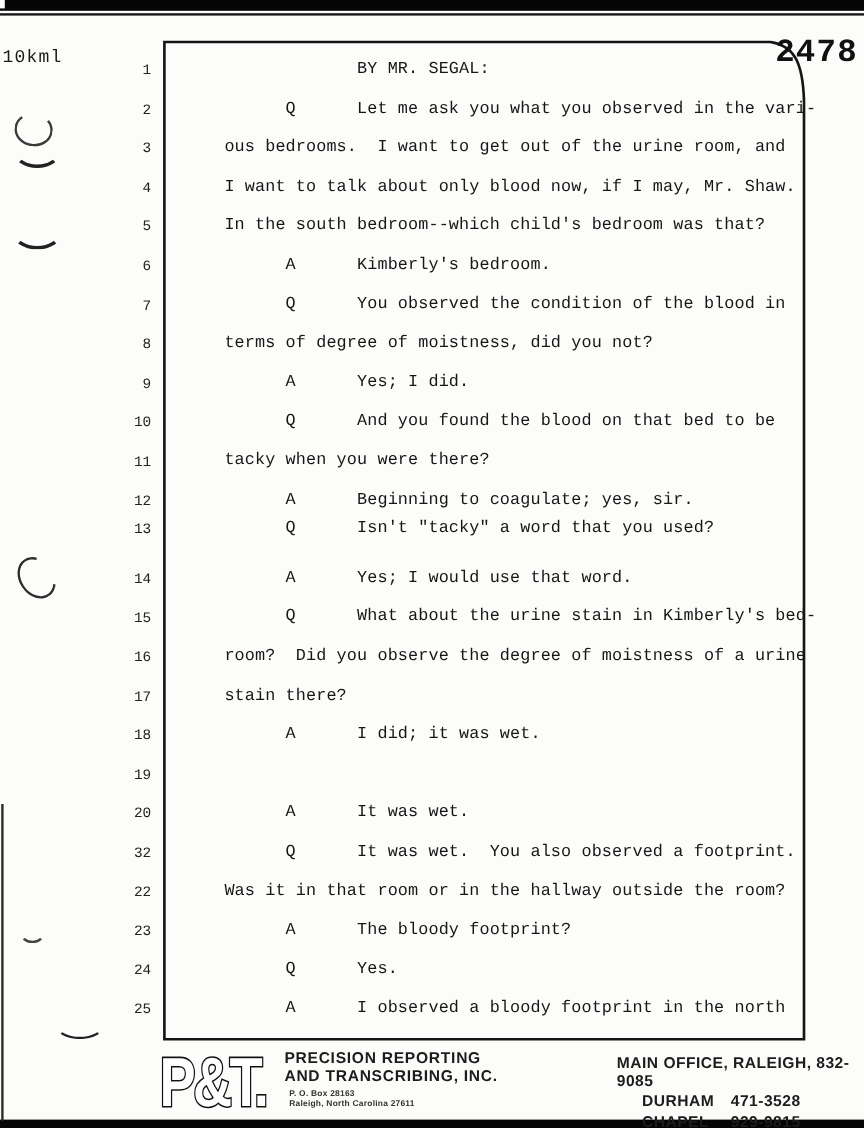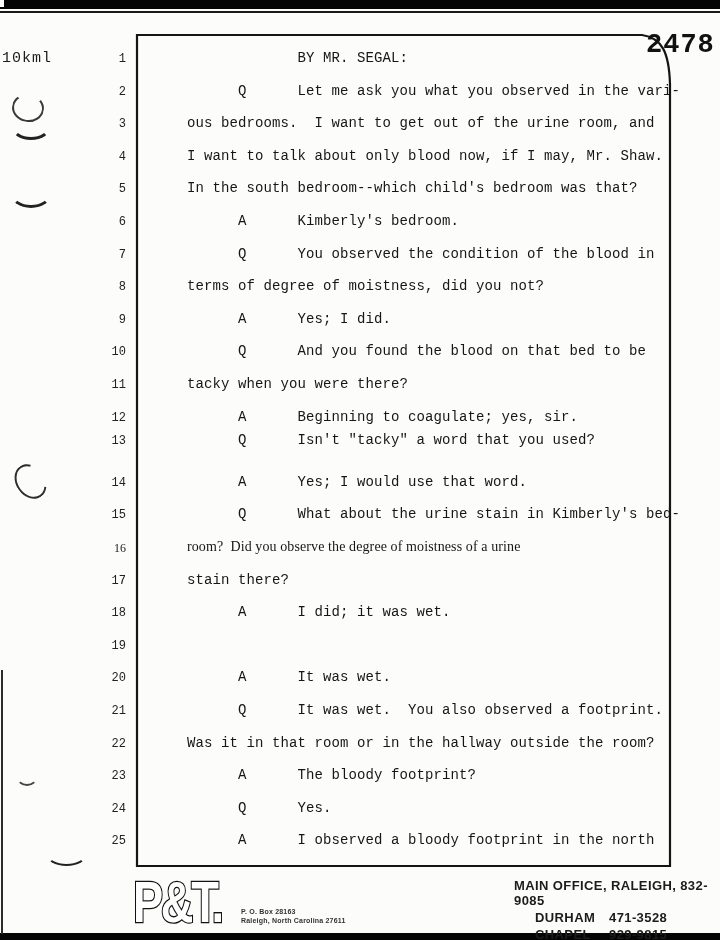--- a/index.html
+++ b/index.html
@@ -9,21 +9,21 @@
     color:#1b1b1b;
   }
   
   .bar-top{position:absolute;left:0;top:0;width:720px;height:9px;background:#050505;}
   .bar-top-notch{position:absolute;left:0;top:0;width:4px;height:7px;background:#fcfcfa;}
   .bar-top-thin{position:absolute;left:0;top:11px;width:720px;height:2px;background:#1a1a1a;}
   .bar-bottom{position:absolute;left:0;top:933px;width:720px;height:7px;background:#050505;}
   .edge-left{position:absolute;left:1px;top:670px;width:2px;height:264px;background:#2c2c2c;}
 
   
-  .margin-code{position:absolute;left:2px;top:50px;font-size:15px;letter-spacing:1px;}
+  .margin-code{position:absolute;left:2px;top:40px;font-size:15px;letter-spacing:1px;}
   .page-number{
     position:absolute;left:646px;top:30px;font-size:27px;font-weight:bold;
     letter-spacing:1px;color:#111;
   }
 
   
   .frame-svg{position:absolute;left:0;top:0;width:720px;height:940px;pointer-events:none;}
 
   
   .transcript{position:absolute;left:100px;top:0;width:585px;height:870px;}
@@ -146,41 +146,41 @@
         <span class="ltxt">      Q      Isn't "tacky" a word that you used?</span>
       </div>
       <div class="tline" style="top: 473.8px;">
         <span class="lno">14</span>
         <span class="ltxt">      A      Yes; I would use that word.</span>
       </div>
       <div class="tline" style="top: 506.4px;">
         <span class="lno">15</span>
         <span class="ltxt">      Q      What about the urine stain in Kimberly's bed-</span>
       </div>
-      <div class="tline" style="top: 539px; font-family: Liberation Serif, serif;">
+      <div class="tline" style="top: 539px;">
         <span class="lno">16</span>
         <span class="ltxt">room?  Did you observe the degree of moistness of a urine</span>
       </div>
       <div class="tline" style="top: 571.6px;">
         <span class="lno">17</span>
         <span class="ltxt">stain there?</span>
       </div>
       <div class="tline" style="top: 604.2px;">
         <span class="lno">18</span>
         <span class="ltxt">      A      I did; it was wet.</span>
       </div>
       <div class="tline" style="top: 636.8px;">
         <span class="lno">19</span>
       </div>
       <div class="tline" style="top: 669.4px;">
         <span class="lno">20</span>
         <span class="ltxt">      A      It was wet.</span>
       </div>
       <div class="tline" style="top: 702px;">
-        <span class="lno">21</span>
+        <span class="lno">32</span>
         <span class="ltxt">      Q      It was wet.  You also observed a footprint.</span>
       </div>
       <div class="tline" style="top: 734.6px;">
         <span class="lno">22</span>
         <span class="ltxt">Was it in that room or in the hallway outside the room?</span>
       </div>
       <div class="tline" style="top: 767.2px;">
         <span class="lno">23</span>
         <span class="ltxt">      A      The bloody footprint?</span>
       </div>
@@ -191,20 +191,24 @@
       <div class="tline" style="top: 832.4px;">
         <span class="lno">25</span>
         <span class="ltxt">      A      I observed a bloody footprint in the north</span>
       </div>
     </div>
 
   <div class="footer">
     <svg class="logo-svg" viewBox="0 0 102 64" xmlns="http://www.w3.org/2000/svg">
       <text x="0" y="52" font-family="Liberation Sans, sans-serif" font-weight="bold" font-size="58" fill="#ffffff" stroke="#111111" stroke-width="2.6" letter-spacing="-3" transform="scale(0.78,1)" paint-order="stroke">P&amp;T.</text>
     </svg>
+    <div class="company">
+      <div>PRECISION REPORTING</div>
+      <div>AND TRANSCRIBING, INC.</div>
+    </div>
     <div class="address">
       <div>P. O. Box 28163</div>
       <div>Raleigh, North Carolina  27611</div>
     </div>
     <div class="contacts">
       <div class="contact-main">MAIN OFFICE, RALEIGH, 832-9085</div>
       <div>
           <div class="office-row">
             <span class="office-city">DURHAM</span>
             <span class="office-phone">471-3528</span>

